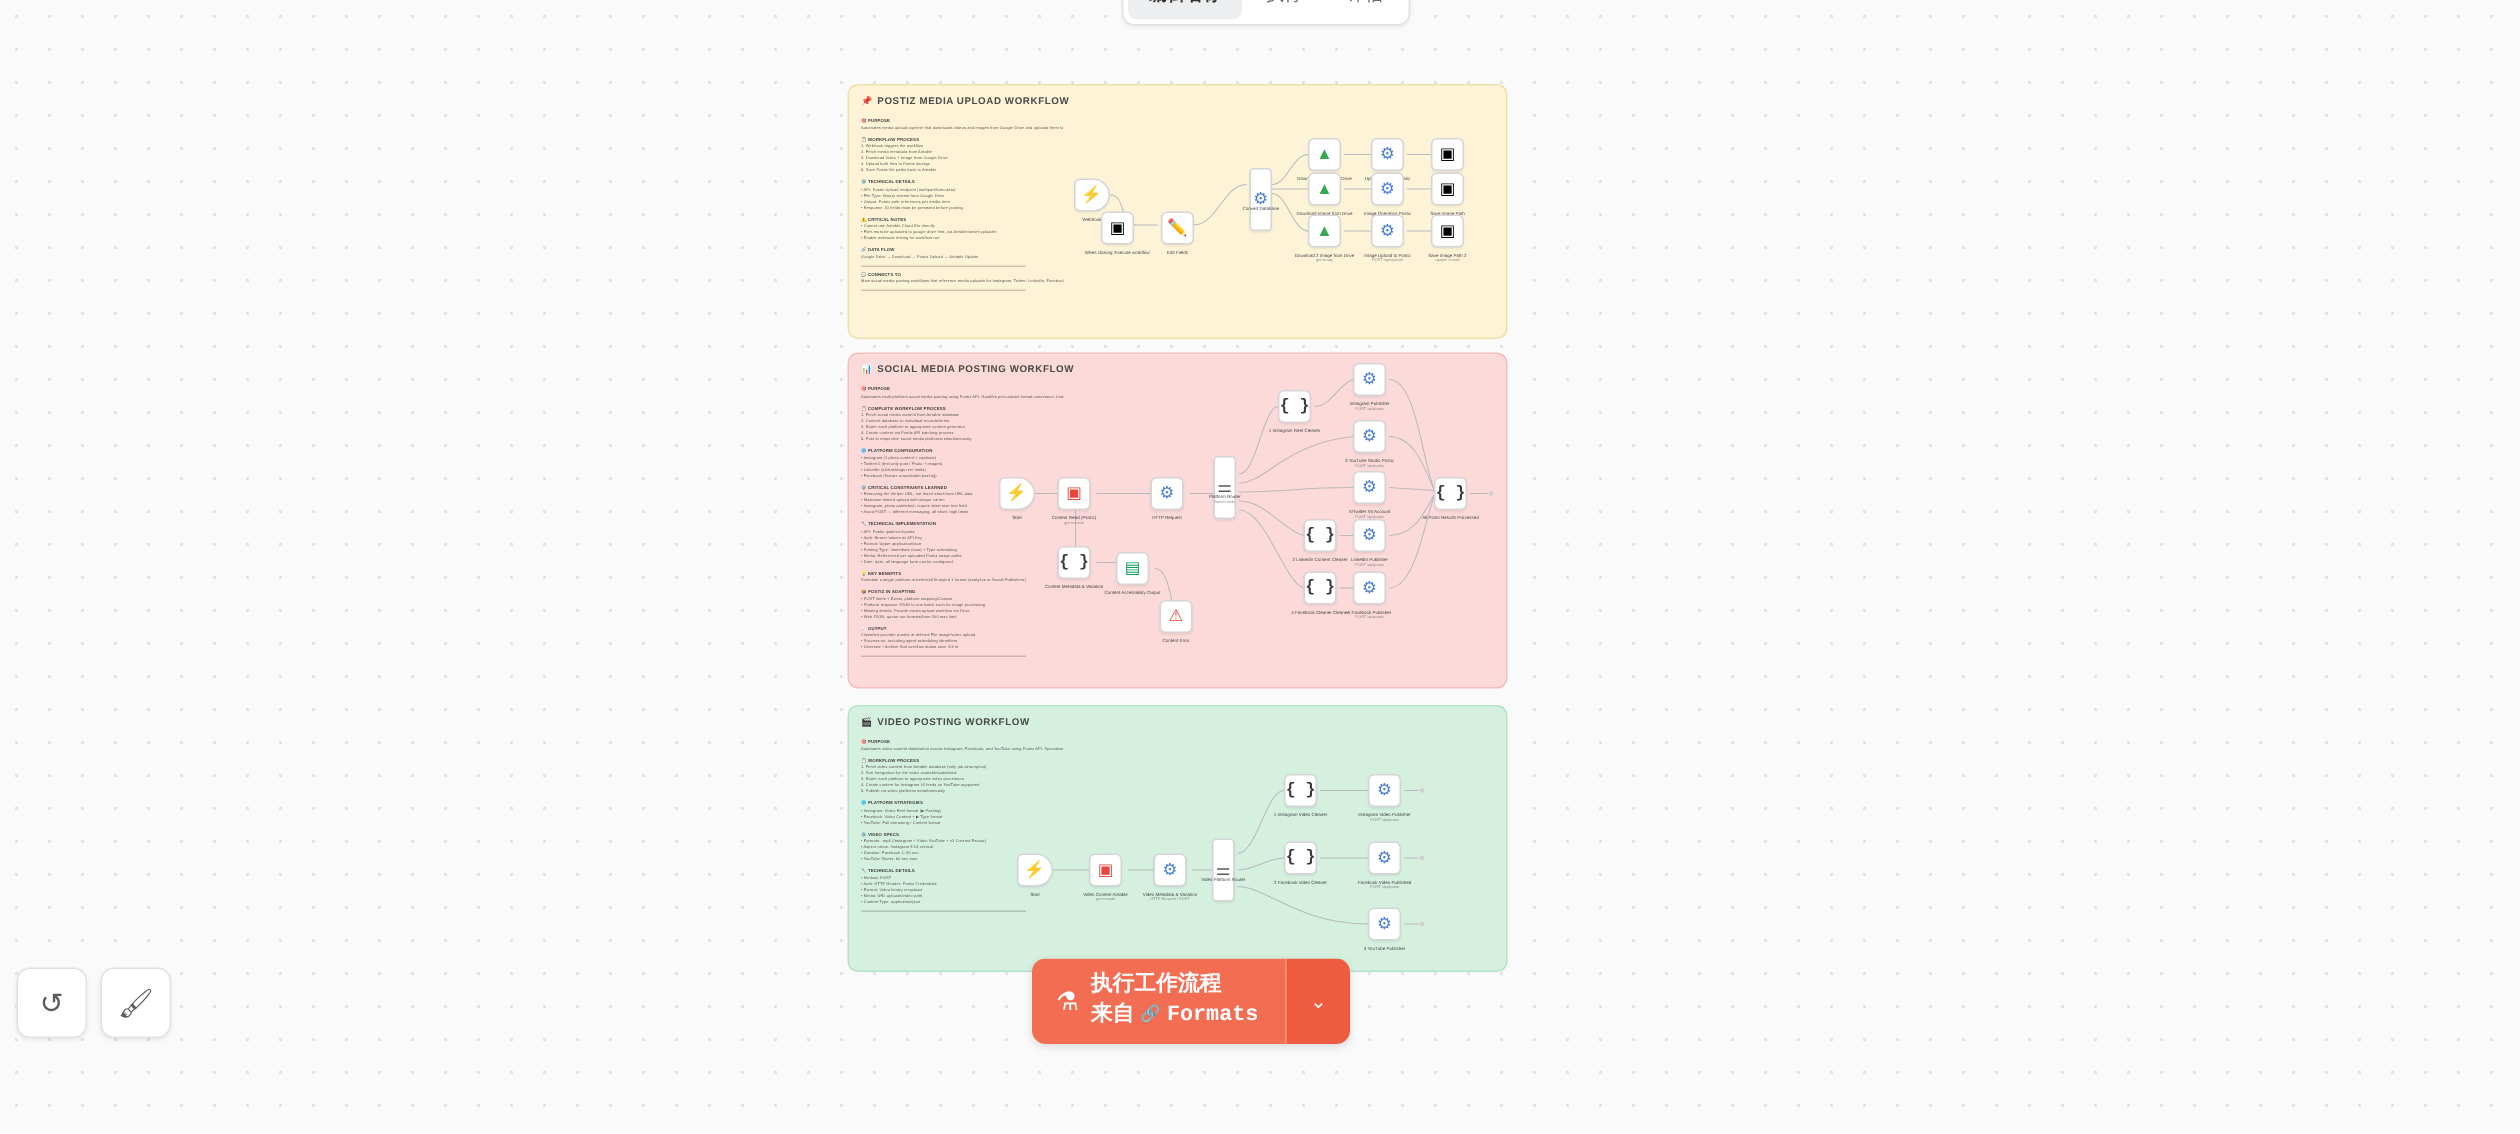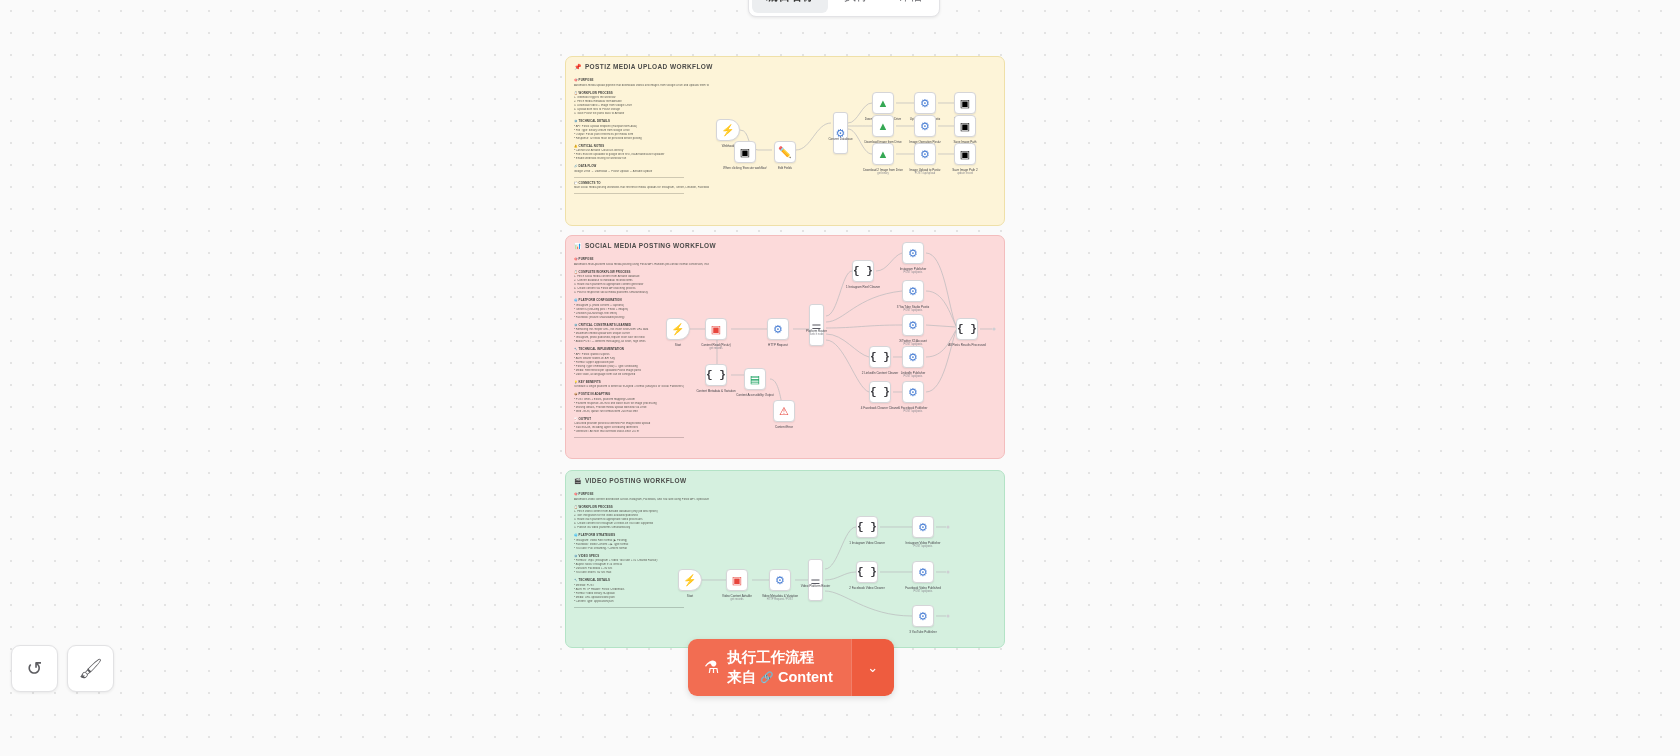--- a/index.html
+++ b/index.html
@@ -178,21 +178,21 @@
   .action-main {
     background: #f26d52;
     color: #ffffff;
     display: flex;
     align-items: center;
     gap: 8px;
     padding: 9px 18px 9px 16px;
     cursor: pointer;
   }
   .action-main .flask { font-size: 17px; }
-  .action-text { font-size: 14.5px; font-weight: bold; line-height: 1.35; }
+  .action-text { font-size: 14.5px; font-weight: bold; line-height: 1.35; font-family: Liberation Mono, monospace; }
   .action-text .line2 { display: flex; align-items: center; gap: 4px; }
   .action-text .tag {
     color: #ffd9cf;
     font-size: 11px;
   }
   .action-caret {
     background: #ee5c3f;
     color: #ffffff;
     width: 42px;
     display: flex; align-items: center; justify-content: center;
@@ -615,21 +615,21 @@
   </div>
 
   <div class="action-bar">
     <div class="action-main">
       <span class="flask">⚗</span>
       <span class="action-text">
         <span>执行工作流程</span>
         <span class="line2">
           <span>来自</span>
           <span class="tag">🔗</span>
-          <span>Content</span>
+          <span>Formats</span>
         </span>
       </span>
     </div>
     <div class="action-caret">
       <span>⌄</span>
     </div>
   </div>
 
 </div>
 

